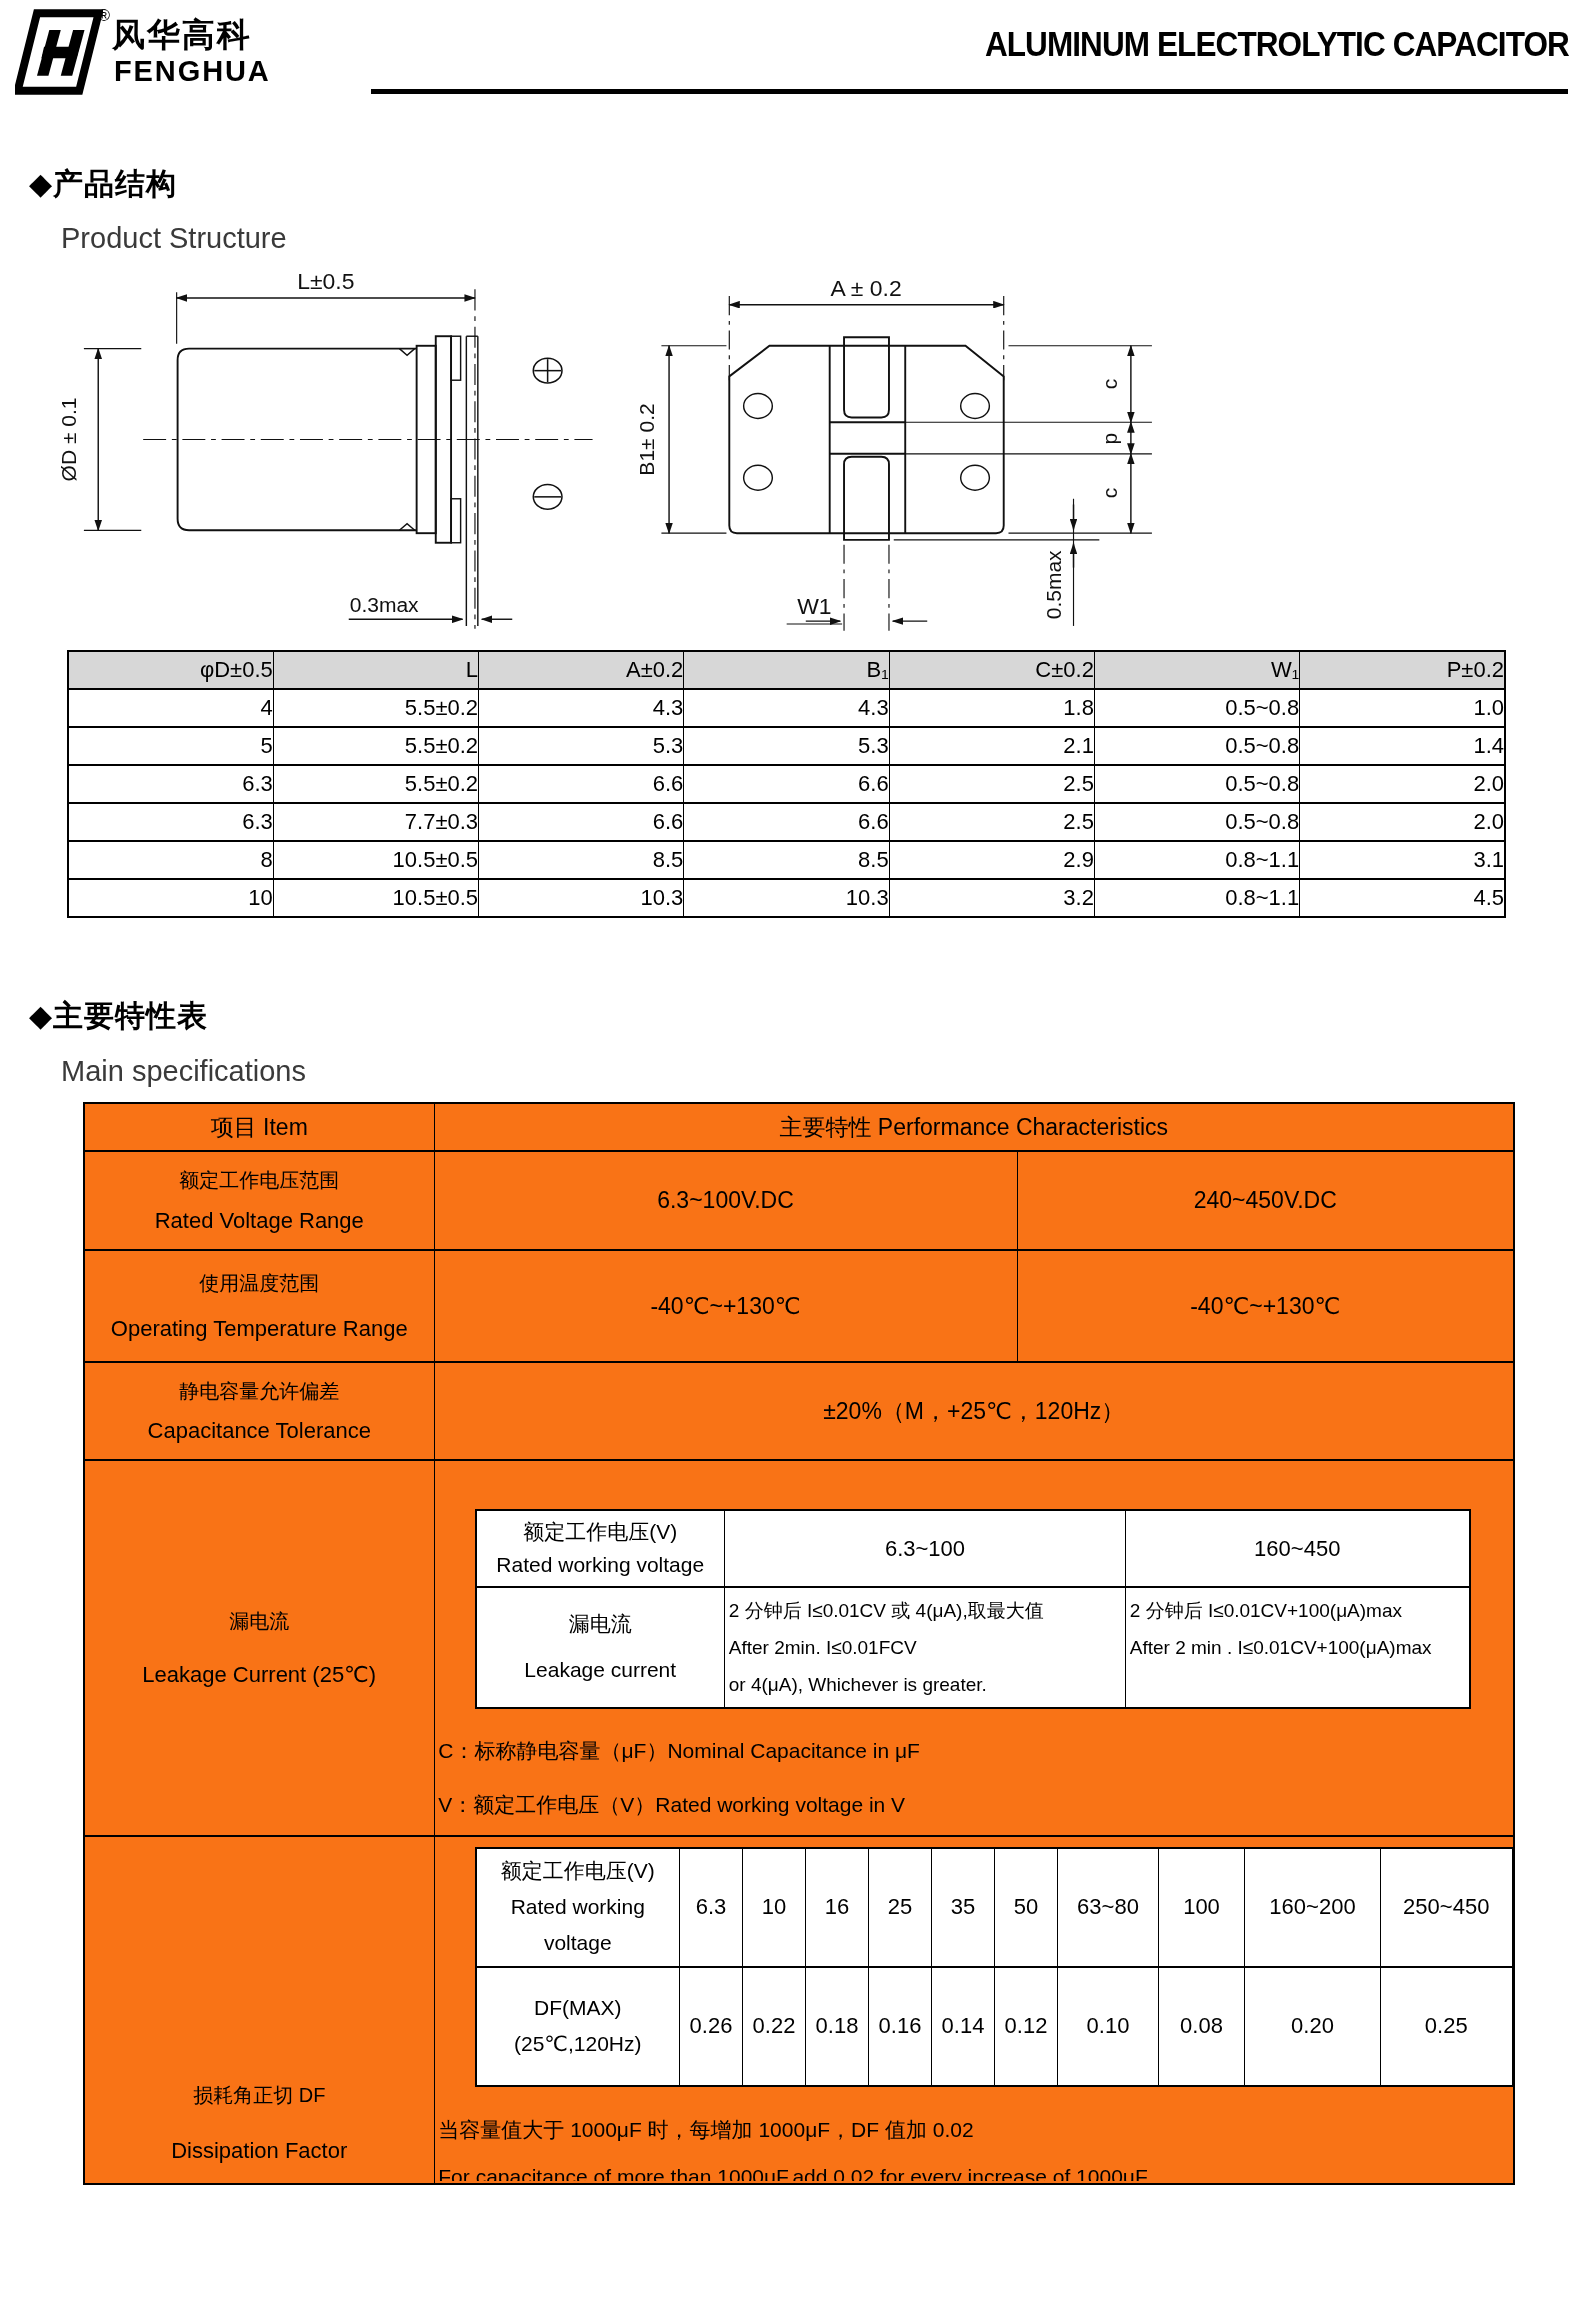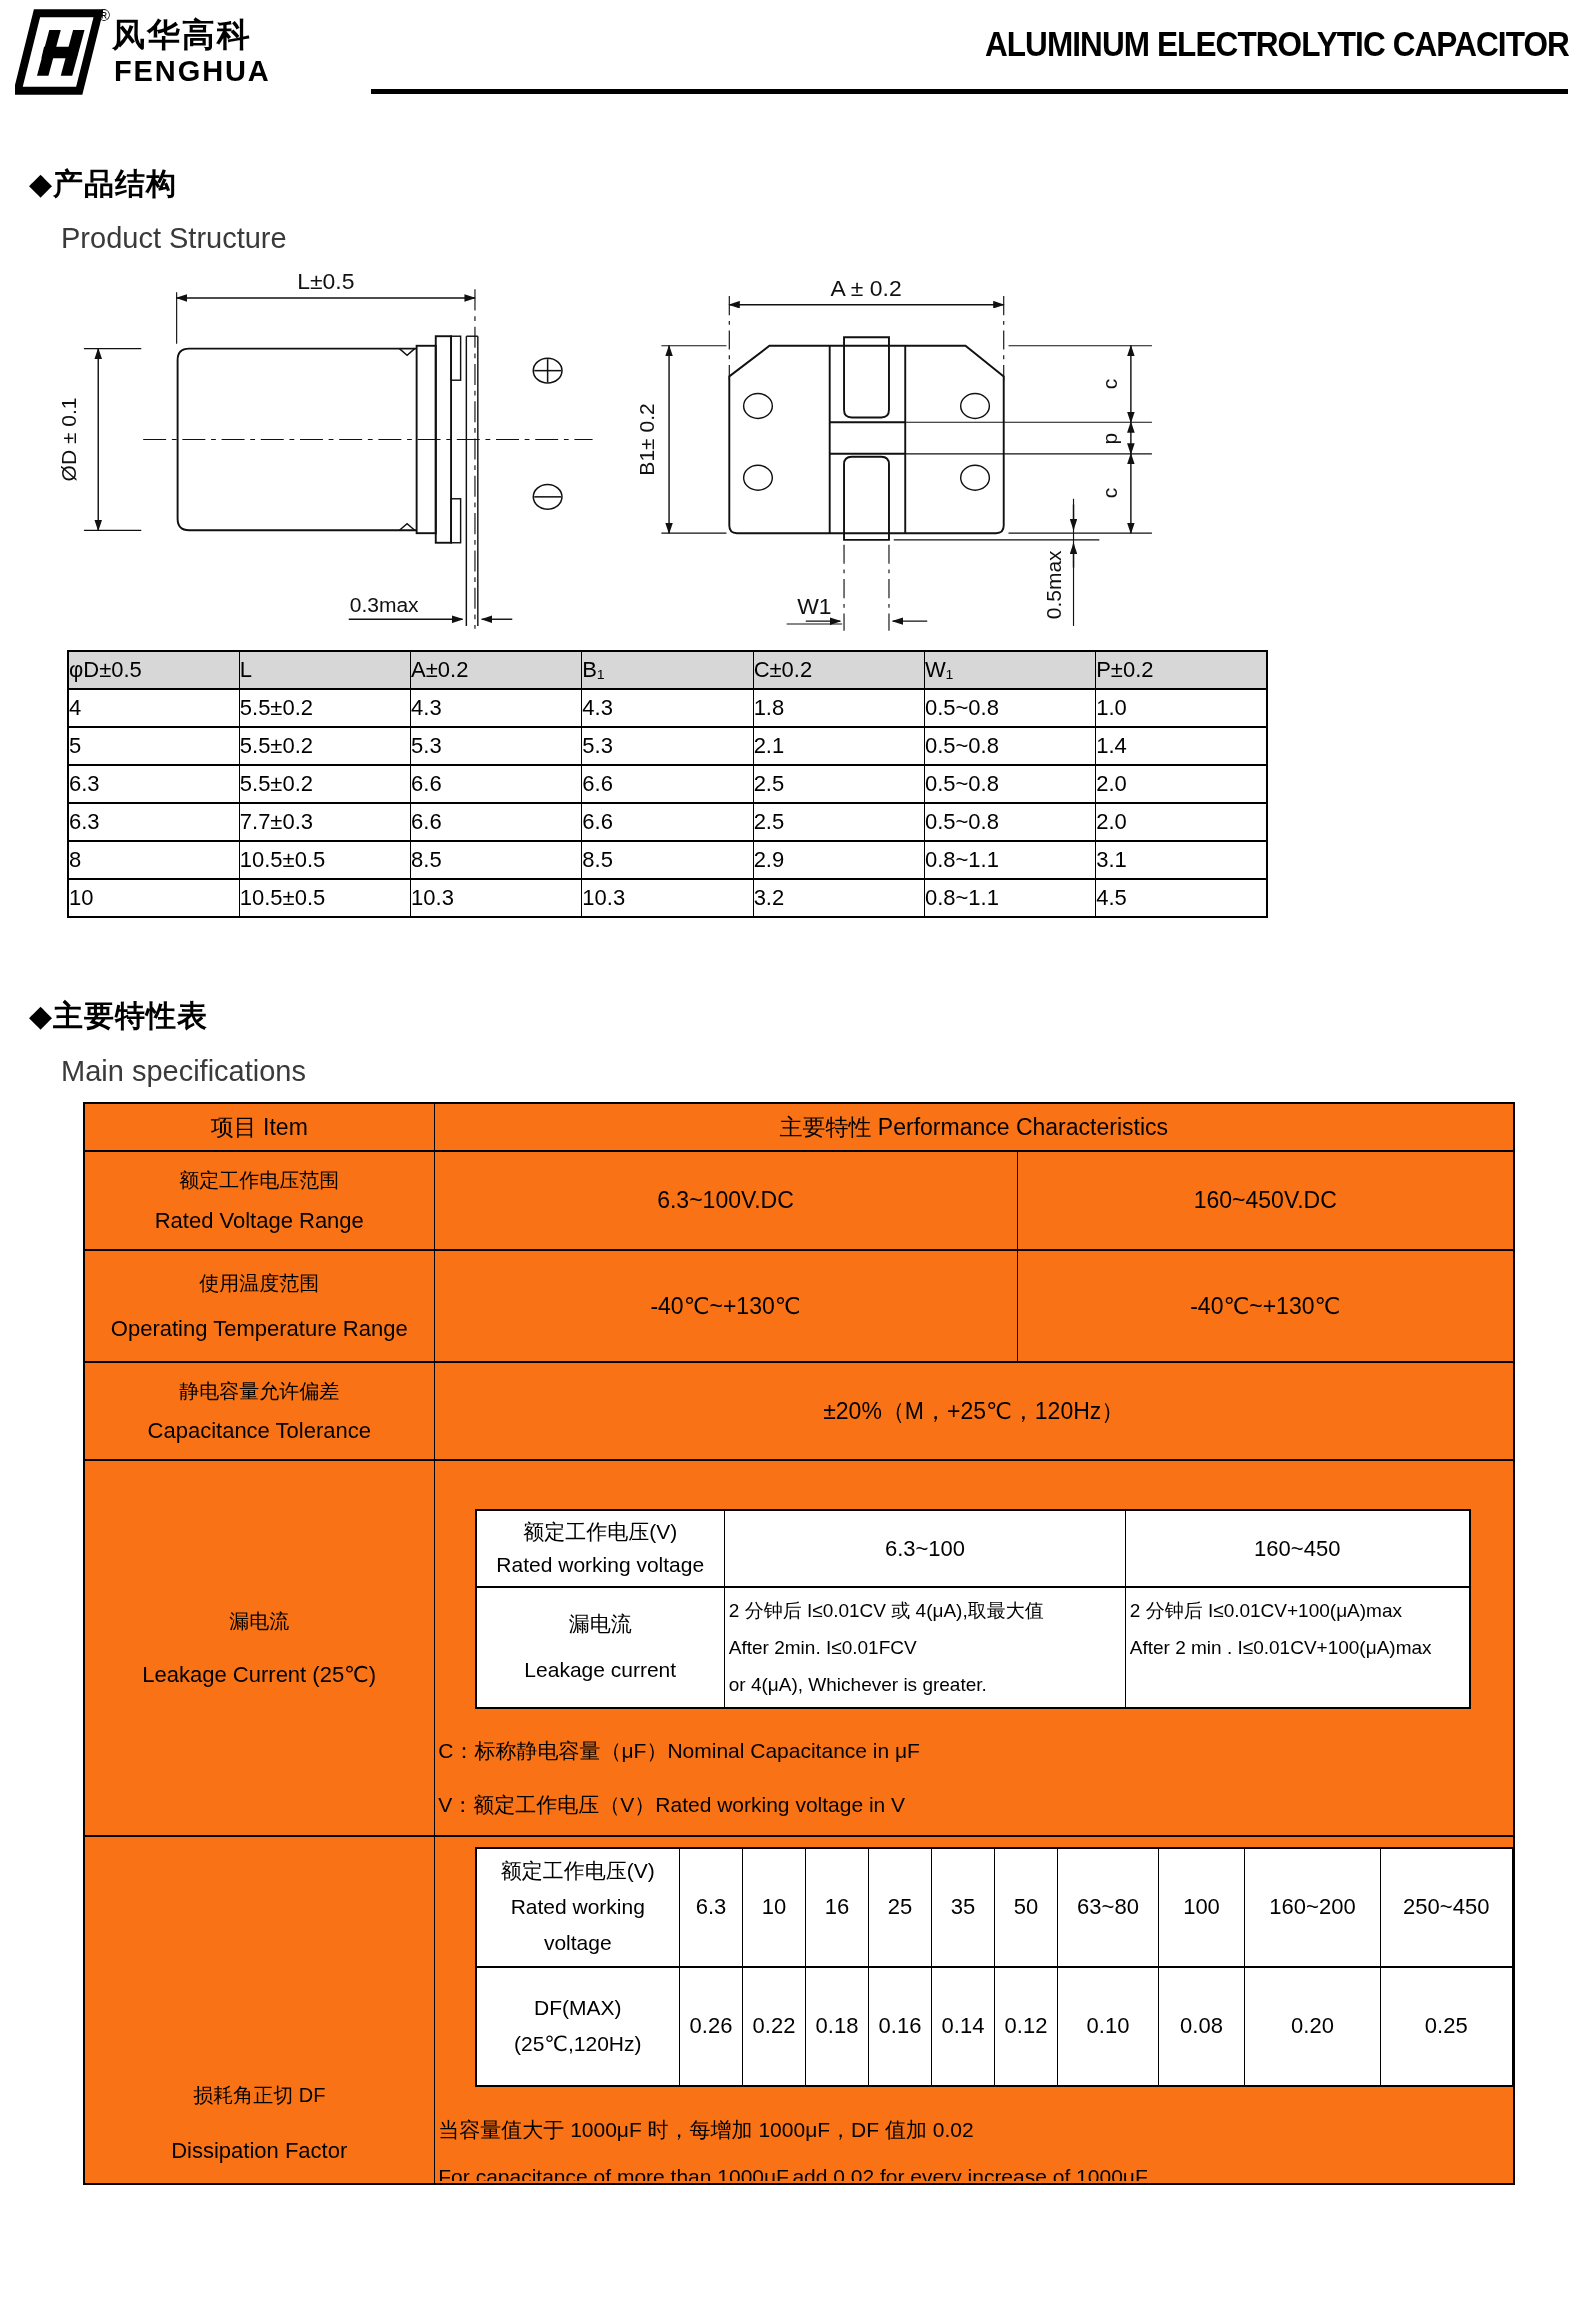--- a/index.html
+++ b/index.html
@@ -21,22 +21,22 @@
   .sec1-zh{left:29px;top:164px;}
   .sec1-en{left:61px;top:222px;}
   .sec2-zh{left:29px;top:996px;}
   .sec2-en{left:61px;top:1055px;}
 
   
   .drawing{position:absolute;left:38px;top:272px;}
   .drawing text{font-family:"Liberation Sans","DejaVu Sans",sans-serif;fill:#111;}
 
   
-  .dim-table{position:absolute;left:67px;top:650px;width:1201px;border-collapse:collapse;table-layout:fixed;
-             font-size:22px;text-align:left;border:2.9px solid #000;}
+  .dim-table{position:absolute;left:67px;top:650px;width:1439px;border-collapse:collapse;table-layout:fixed;
+             font-size:22px;text-align:right;border:2.9px solid #000;}
   .dim-table th,.dim-table td{border-left:1.9px solid #000;border-top:2.9px solid #000;padding:0;}
   .dim-table th{height:36px;background:#d7d7d7;font-weight:normal;}
   .dim-table td{height:36px;background:#fff;}
 
   
   .spec-table{position:absolute;left:83px;top:1102px;width:1430px;border-collapse:collapse;table-layout:fixed;
               border:2.9px solid #000;font-size:23px;}
   .spec-table > tbody > tr > td, .spec-table > tbody > tr > th{
       border-left:1.9px solid #000;border-top:2.9px solid #000;padding:0;background:#f97316;font-weight:normal;}
   .th-cell{text-align:center;vertical-align:middle;}
@@ -285,21 +285,21 @@
       </tr>
 
       <tr class="r2">
         <td>
           <div class="lblwrap h2">
             <div class="lbl-zh">额定工作电压范围</div>
             <div class="lbl-en">Rated Voltage Range</div>
           </div>
         </td>
         <td class="val-cell">6.3~100V.DC</td>
-        <td class="val-cell">160~450V.DC</td>
+        <td class="val-cell">240~450V.DC</td>
       </tr>
 
       <tr class="r3">
         <td>
           <div class="lblwrap h3">
             <div class="lbl-zh">使用温度范围</div>
             <div class="lbl-en">Operating Temperature Range</div>
           </div>
         </td>
         <td class="val-cell">-40℃~+130℃</td>

